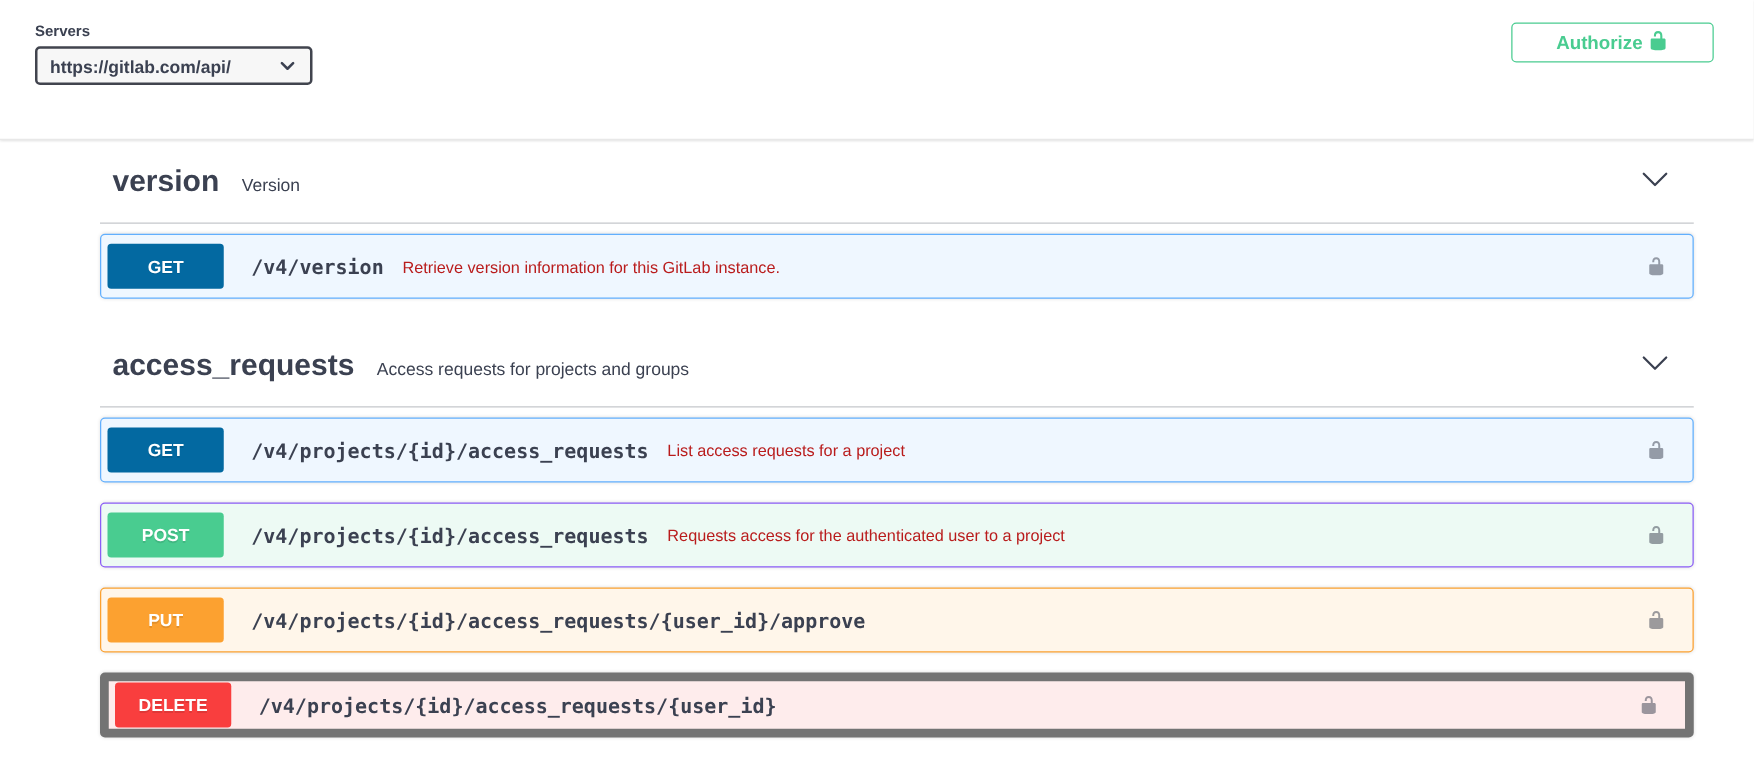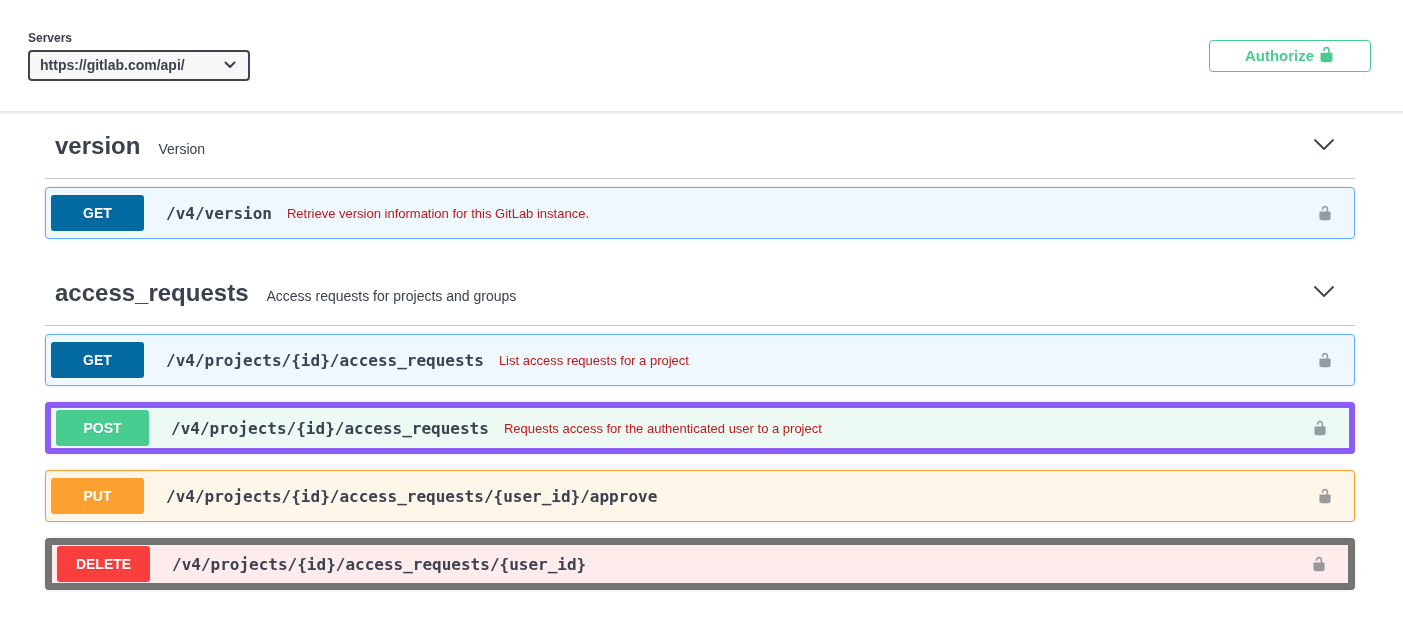--- a/index.html
+++ b/index.html
@@ -2,22 +2,22 @@
 <html><head>
 <meta charset="utf-8">
 <style>
   * { margin: 0; padding: 0; box-sizing: border-box; }
   html, body { width: 1403px; height: 618px; background: #ffffff; overflow: hidden;
     font-family: "Liberation Sans", "DejaVu Sans", sans-serif; color: #3b4151; }
 
   
   .scheme-bar {
     height: 112px; width: 100%;
-    display: flex; align-items: center; justify-content: space-between;
-    padding: 0 32px 0 28px;
+    display: flex; align-items: flex-start; justify-content: space-between;
+    padding: 18px 32px 0 28px;
     background: #fff;
     border-bottom: 1px solid #e8e8e8;
     box-shadow: 0 1px 2px rgba(0,0,0,0.12);
   }
   .servers { display: flex; flex-direction: column; }
   .servers-title { font-size: 12px; font-weight: 700; color: #3b4151; margin-bottom: 5px; }
   .server-select {
     width: 222px; height: 31px;
     border: 2px solid #41444e; border-radius: 4px;
     background: #f7f7f7;
@@ -32,21 +32,21 @@
     width: 162px; height: 32px;
     border: 1px solid #49cc90; border-radius: 4px;
     background: transparent;
     color: #49cc90; font-weight: 700; font-size: 15px;
     font-family: "Liberation Sans", sans-serif;
     display: flex; align-items: center; justify-content: center; gap: 4px;
     cursor: pointer;
   }
 
   
-  .main { padding: 20px 48px 0 45px; }
+  .main { padding: 20px 48px 0 45px; margin-left: 35px; }
 
   .tag-header {
     display: flex; align-items: center; justify-content: space-between;
     padding: 0 20px 18px 10px;
     border-bottom: 1px solid rgba(59,65,81,.3);
     cursor: pointer;
   }
   .tag-header.second { padding-top: 24px; }
   .tag-titles { display: flex; align-items: baseline; }
   .tag-name { font-size: 24px; font-weight: 700; color: #3b4151; line-height: 28px; }
@@ -81,21 +81,21 @@
     white-space: nowrap; overflow: hidden; text-overflow: ellipsis;
   }
   .opblock .auth-lock {
     margin-left: auto; background: none; border: none; cursor: pointer;
     display: flex; align-items: center; padding: 0;
   }
   .opblock .auth-lock svg { fill: #3b4151; opacity: .5; }
 
   .opblock.get    { background: #eff7ff; border: 1px solid #61affe; }
   .opblock.get    .badge { background: #0369a1; }
-  .opblock.post   { background: #edfaf4; border: 6px solid #8b5cf6; }
+  .opblock.post   { background: #edfaf4; border: 1px solid #8b5cf6; }
   .opblock.post   .badge { background: #49cc90; }
   .opblock.put    { background: #fff6ea; border: 1px solid #fca130; }
   .opblock.put    .badge { background: #fca130; }
   .opblock.delete { background: #feecec; border: 7px solid #737373; }
   .opblock.delete .badge { background: #f93e3e; }
 </style>
 </head>
 <body>
 
 <div class="scheme-bar">

